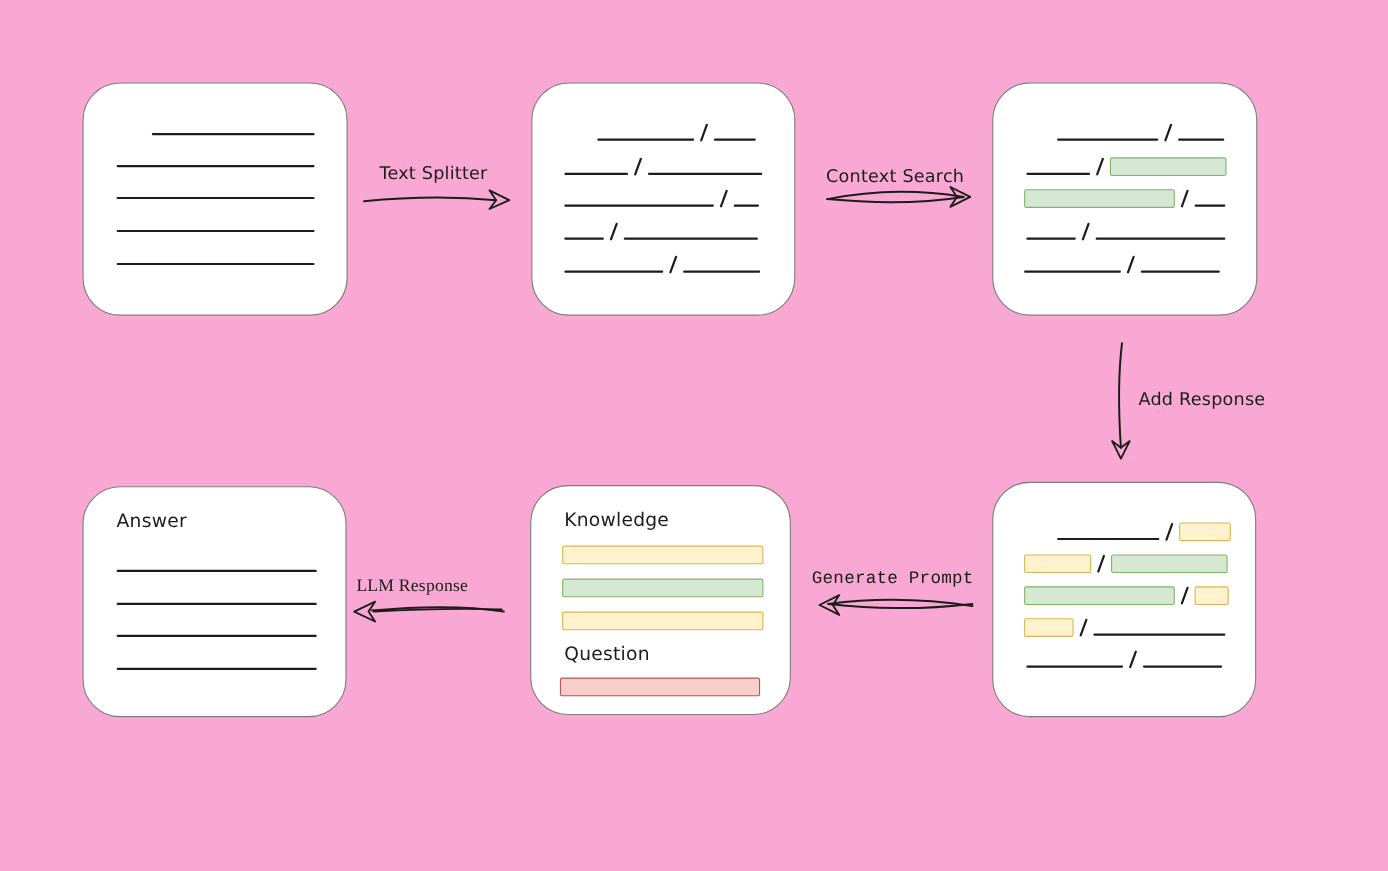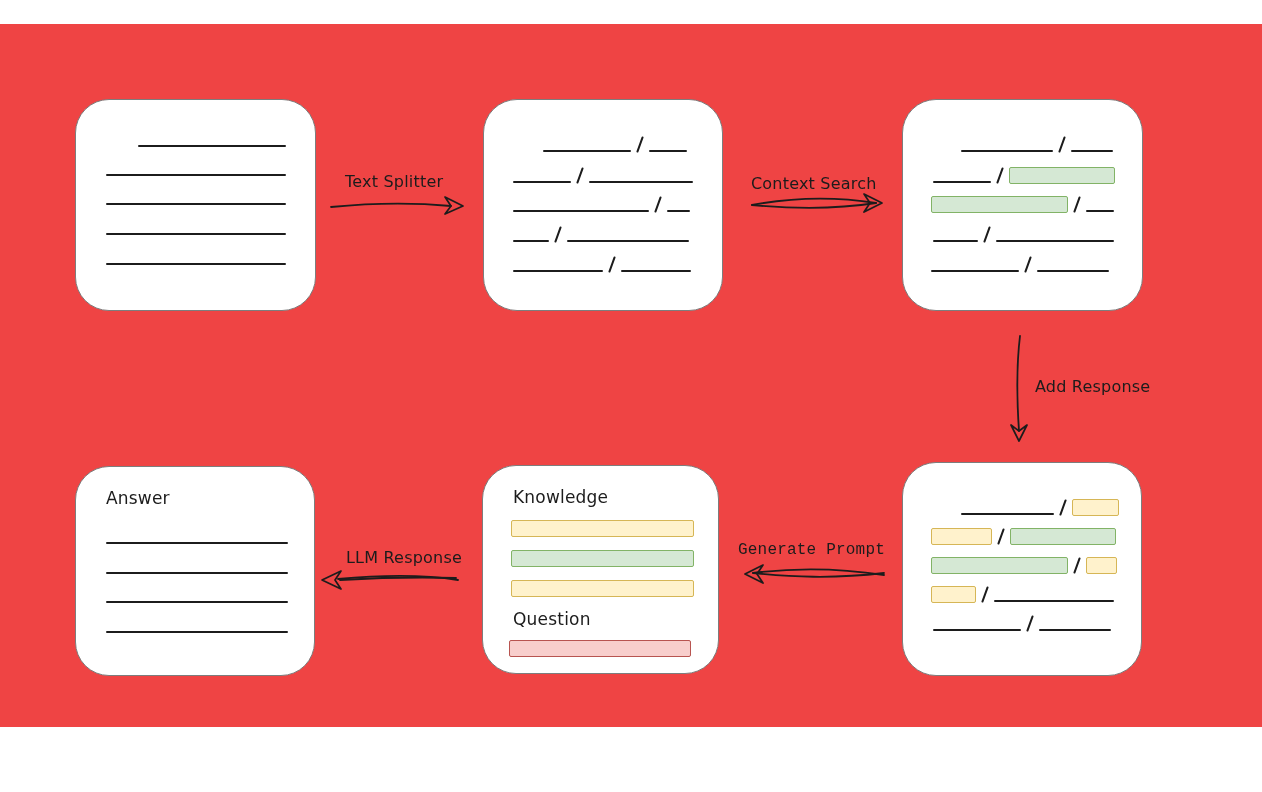--- a/index.html
+++ b/index.html
@@ -1,18 +1,18 @@
 <!DOCTYPE html>
 <html style="--ink: #1c1c1c; --box-border: #7d7d7d; --chunk-green-fill: #d5e8d4; --chunk-green-stroke: #82b366; --chunk-yellow-fill: #fff2cc; --chunk-yellow-stroke: #d6b656; --question-red-fill: #f8cecc; --question-red-stroke: #b85450;"><head>
 <meta charset="utf-8">
 <style>
   html,body{margin:0;padding:0;background:#ffffff;}
   .canvas{
-    position:relative;width:1262px;height:703px;background:#ef4444;overflow:hidden;
-    font-family:"DejaVu Sans",sans-serif;color:var(--ink,#1c1c1c);margin-top:24px;
+    position:relative;width:1262px;height:792px;background:#f9a8d4;overflow:hidden;
+    font-family:"DejaVu Sans",sans-serif;color:var(--ink,#1c1c1c);
   }
   
   .box{
     position:absolute;background:#ffffff;
     border:1.4px solid var(--box-border,#7d7d7d);
     border-radius:34px;box-sizing:border-box;
   }
   
   .hline{position:absolute;height:2px;background:var(--ink,#1c1c1c);border-radius:1px;}
   
@@ -62,21 +62,21 @@
 
     <path class="arrow" d="M458,556 C420,550 382,551 338,555"></path>
     <path class="arrow" d="M456,554 C422,553 392,553 340,556"></path>
     <path class="arrowhead" d="M341,547 L322,556 L341,565 L335,556 Z"></path>
   </svg>
 
   <div class="arrowlabel" style="left:345px;top:148px;">Text Splitter</div>
   <div class="arrowlabel" style="left:751px;top:150px;">Context Search</div>
   <div class="arrowlabel" style="left:1035px;top:353px;">Add Response</div>
   <div class="arrowlabel" style="left:738px;top:517px;font-family:Liberation Mono, monospace;">Generate Prompt</div>
-  <div class="arrowlabel" style="left:346px;top:524px;">LLM Response</div>
+  <div class="arrowlabel" style="left:324px;top:524px;font-family:Liberation Serif, serif;">LLM Response</div>
 
   <div class="box" style="left:75px;top:75px;width:241px;height:212px;">
     <i class="hline" style="left:62px;top:45px;width:148px;"></i>
     <i class="hline" style="left:30px;top:74px;width:180px;"></i>
     <i class="hline" style="left:30px;top:103px;width:180px;"></i>
     <i class="hline" style="left:30px;top:133px;width:180px;"></i>
     <i class="hline" style="left:30px;top:163px;width:180px;"></i>
   </div>
 
   <div class="box" style="left:483px;top:75px;width:240px;height:212px;">

